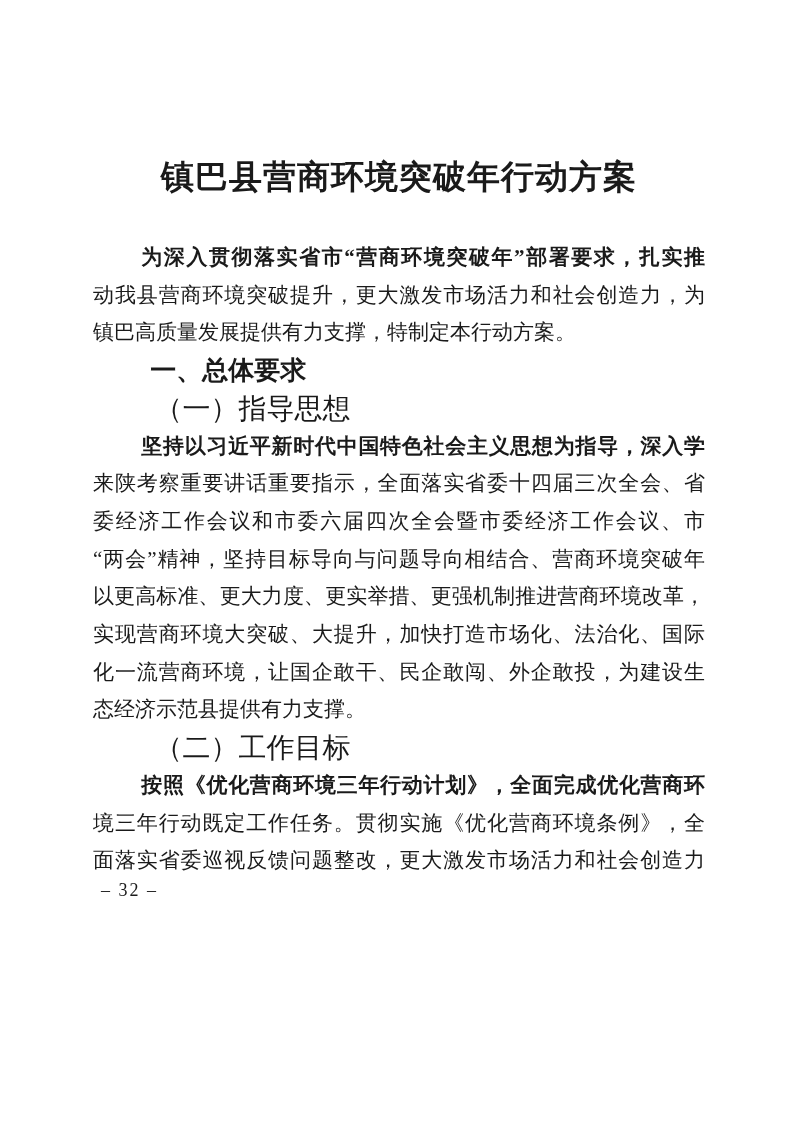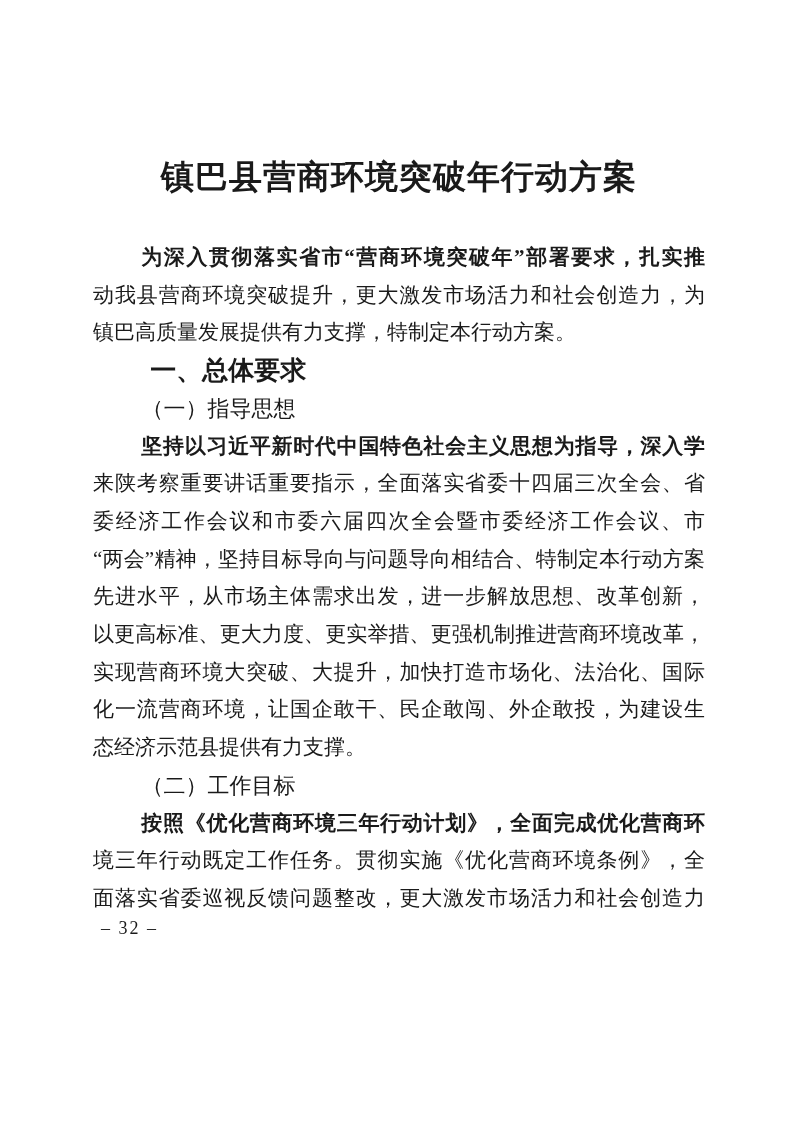--- a/index.html
+++ b/index.html
@@ -50,21 +50,21 @@
     text-indent: 2.3em;
     font-weight: bold;
   }
   .h1 {
     font-family: "Liberation Sans", "DejaVu Sans", sans-serif;
     font-weight: bold;
     font-size: 26px;
     text-indent: 2.2em;
   }
   .h2 {
-    font-size: 22px;
+    font-size: 28px;
     text-indent: 2.2em;
   }
   .footer {
     padding-left: 8px;
     font-size: 18px;
     letter-spacing: 2px;
     font-family: "Liberation Serif", "DejaVu Serif", serif;
   }
 </style>
 </head>
@@ -75,22 +75,21 @@
     <h1 class="doc-title">镇巴县营商环境突破年行动方案</h1>
     <div class="doc-body" id="doc-body">
         <div class="line body-line first fill">为深入贯彻落实省市“营商环境突破年”部署要求，扎实推</div>
         <div class="line body-line fill">动我县营商环境突破提升，更大激发市场活力和社会创造力，为</div>
         <div class="line body-line">镇巴高质量发展提供有力支撑，特制定本行动方案。</div>
         <div class="line h1">一、总体要求</div>
         <div class="line h2">（一）指导思想</div>
         <div class="line body-line first fill">坚持以习近平新时代中国特色社会主义思想为指导，深入学</div>
         <div class="line body-line fill">来陕考察重要讲话重要指示，全面落实省委十四届三次全会、省</div>
         <div class="line body-line fill">委经济工作会议和市委六届四次全会暨市委经济工作会议、市</div>
-        <div class="line body-line fill">“两会”精神，坚持目标导向与问题导向相结合、特制定本行动方案</div>
-        <div class="line body-line fill">先进水平，从市场主体需求出发，进一步解放思想、改革创新，</div>
+        <div class="line body-line fill">“两会”精神，坚持目标导向与问题导向相结合、营商环境突破年</div>
         <div class="line body-line fill">以更高标准、更大力度、更实举措、更强机制推进营商环境改革，</div>
         <div class="line body-line fill">实现营商环境大突破、大提升，加快打造市场化、法治化、国际</div>
         <div class="line body-line fill">化一流营商环境，让国企敢干、民企敢闯、外企敢投，为建设生</div>
         <div class="line body-line">态经济示范县提供有力支撑。</div>
         <div class="line h2">（二）工作目标</div>
         <div class="line body-line first fill">按照《优化营商环境三年行动计划》，全面完成优化营商环</div>
         <div class="line body-line fill">境三年行动既定工作任务。贯彻实施《优化营商环境条例》，全</div>
         <div class="line body-line fill">面落实省委巡视反馈问题整改，更大激发市场活力和社会创造力</div>
       </div>
     <div class="footer">– 32 –</div>

